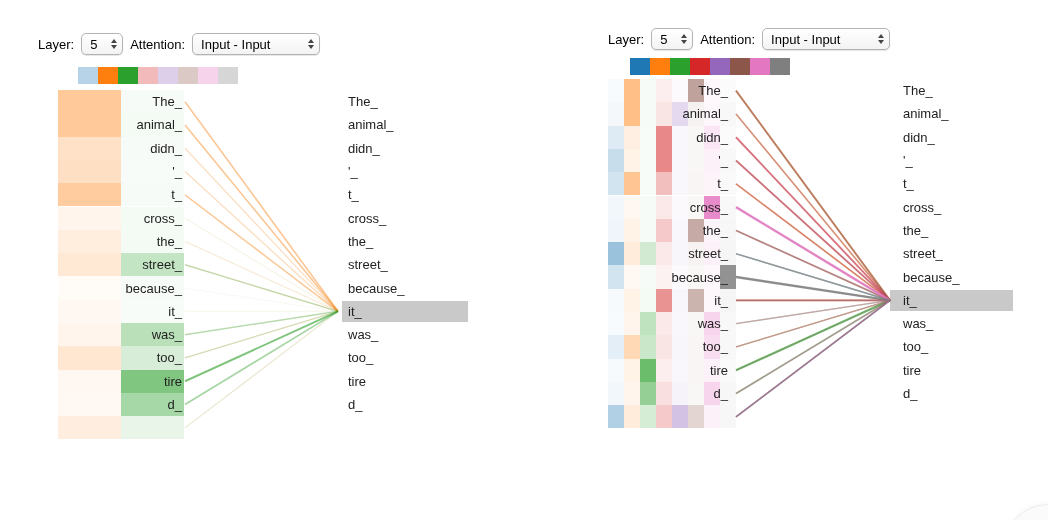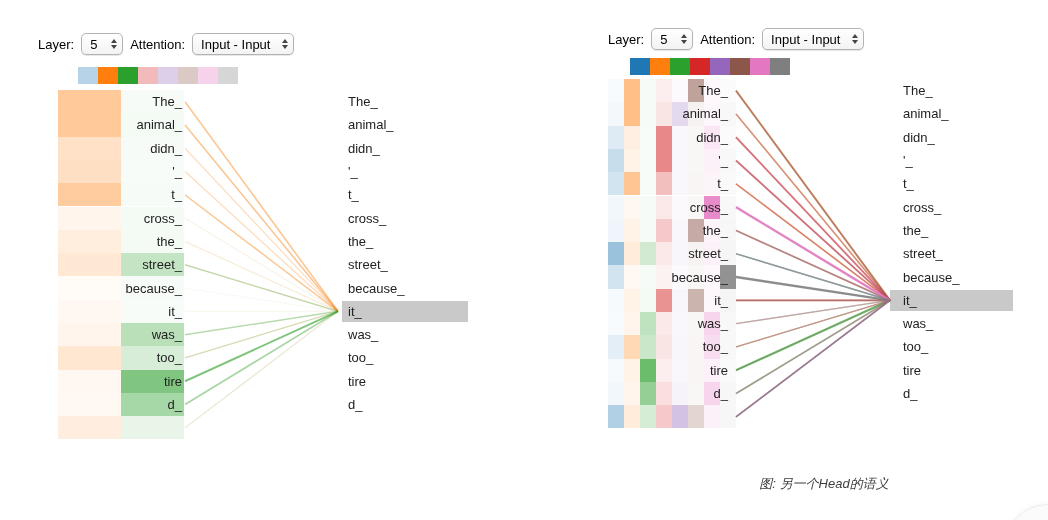--- a/index.html
+++ b/index.html
@@ -6,21 +6,21 @@
   body{width:1048px;height:520px;position:relative;overflow:hidden;
        font-family:"Liberation Sans", sans-serif;color:#222;}
   .panel{position:absolute;}
   .controls{position:absolute;left:8px;top:8px;display:flex;align-items:center;gap:7px;
             font-size:13px;color:#000;white-space:nowrap;}
   .select{display:inline-flex;align-items:center;justify-content:space-between;
           height:22px;padding:0 5px 0 8px;border:1px solid #b3b3b3;border-radius:5px;
           background:linear-gradient(#ffffff,#f3f3f3);
           box-shadow:0 1px 1px rgba(0,0,0,0.10);font-size:13px;cursor:pointer;box-sizing:border-box;}
   .select.layer{width:42px;}
-  .select.attn{width:102px;}
+  .select.attn{width:128px;}
   .stepper{display:inline-flex;flex-direction:column;gap:2px;margin-left:4px;}
   .stepper i{display:block;width:0;height:0;border-left:3.5px solid transparent;border-right:3.5px solid transparent;}
   .stepper i.up{border-bottom:4.5px solid #444;}
   .stepper i.dn{border-top:4.5px solid #444;}
   .legend{position:absolute;display:flex;}
   .legend .sw{width:20px;height:17px;cursor:pointer;}
   .heat-cell{position:absolute;}
   .tok{position:absolute;font-size:13px;color:#222;display:flex;align-items:center;}
   .tok.left{justify-content:flex-end;text-align:right;z-index:3;}
   .tok.right{justify-content:flex-start;z-index:3;}
@@ -452,16 +452,15 @@
         <line x1="0" y1="174.75" x2="154" y2="221.35" stroke="#7f7f7f" stroke-opacity="0.07" stroke-width="1.03"></line>
         <line x1="0" y1="198.05" x2="154" y2="221.35" stroke="#7f7f7f" stroke-opacity="0.85" stroke-width="2.43"></line>
         <line x1="0" y1="221.35" x2="154" y2="221.35" stroke="#7f7f7f" stroke-opacity="0.08" stroke-width="1.04"></line>
         <line x1="0" y1="244.65" x2="154" y2="221.35" stroke="#7f7f7f" stroke-opacity="0.05" stroke-width="0.99"></line>
         <line x1="0" y1="267.95" x2="154" y2="221.35" stroke="#7f7f7f" stroke-opacity="0.05" stroke-width="0.99"></line>
         <line x1="0" y1="291.25" x2="154" y2="221.35" stroke="#7f7f7f" stroke-opacity="0.04" stroke-width="0.97"></line>
         <line x1="0" y1="314.55" x2="154" y2="221.35" stroke="#7f7f7f" stroke-opacity="0.06" stroke-width="1.01"></line>
         <line x1="0" y1="337.85" x2="154" y2="221.35" stroke="#7f7f7f" stroke-opacity="0.06" stroke-width="1.01"></line>
       </svg>
     </div>
-  <div class="caption" style="left:24px;top:455px;width:400px;">图: 另一个Head的语义</div>
 </div>
 
 <div class="fab-partial"></div>
 
 </body></html>

